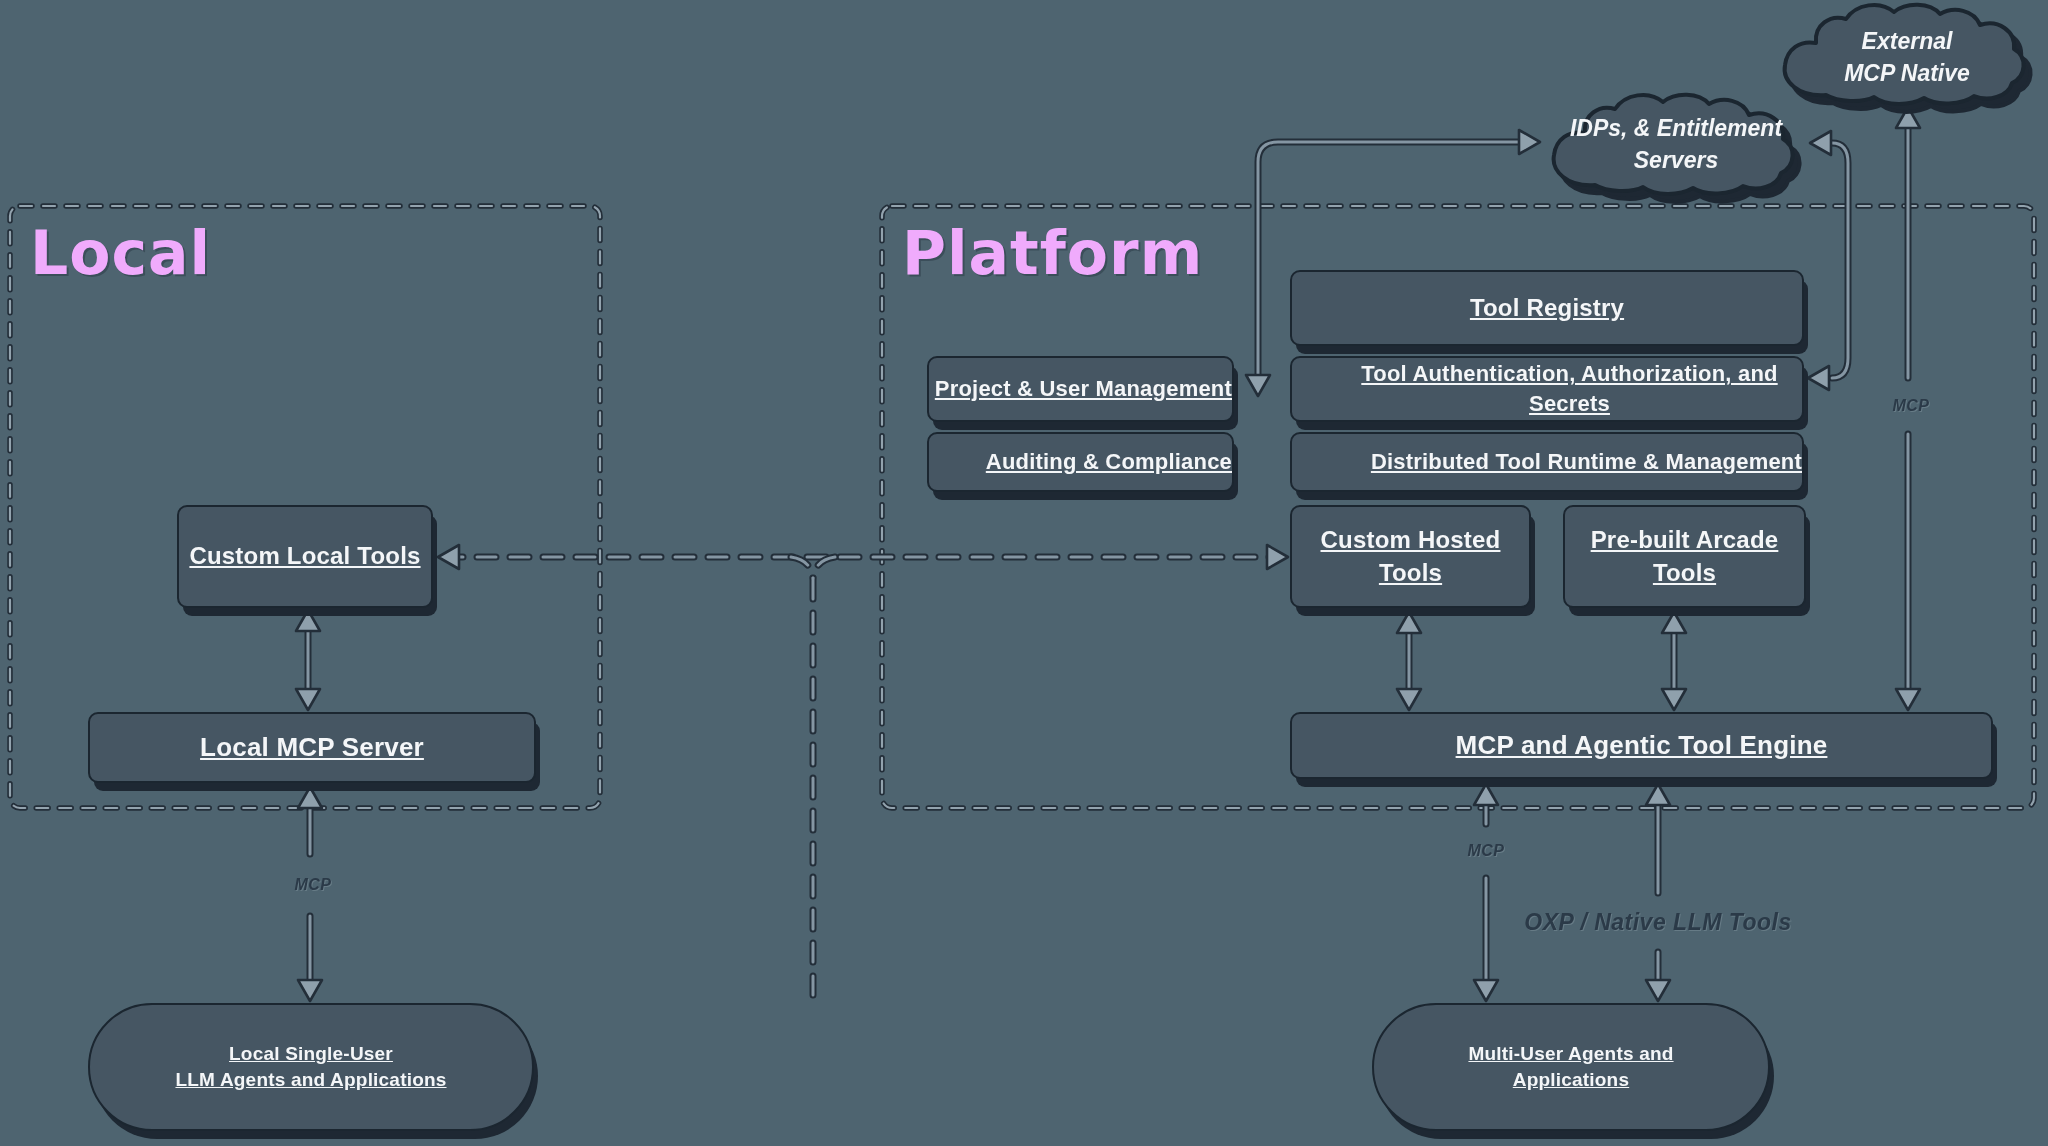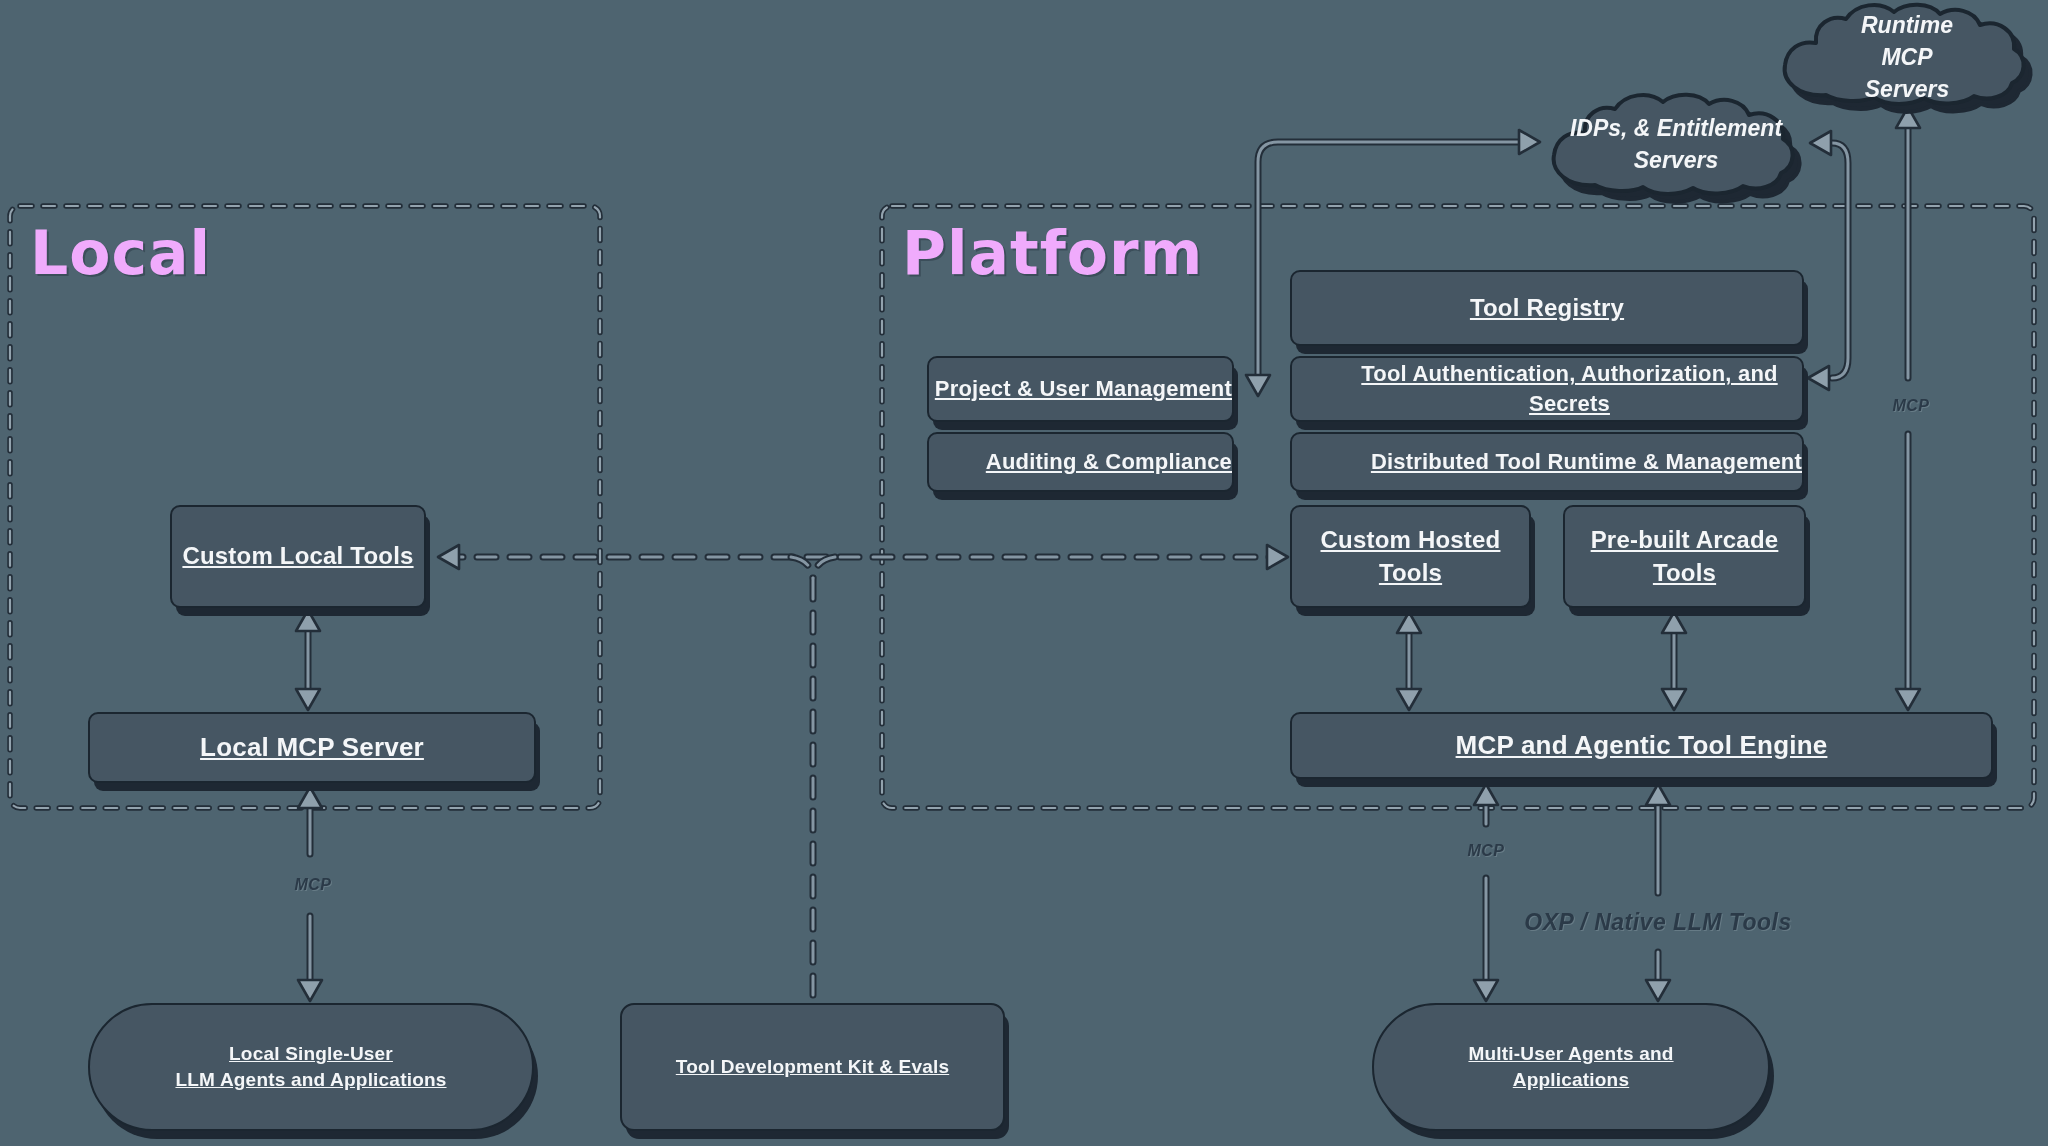--- a/index.html
+++ b/index.html
@@ -144,21 +144,21 @@
     </g>
     <g>
       <use href="#cloud-shape" class="cloud-shadow" transform="translate(1552,103)"></use>
       <use href="#cloud-shape" class="cloud-body" transform="translate(1545,95)"></use>
     </g>
   </svg>
 
   <div class="zone-title" style="left:30px;top:218px;">Local</div>
   <div class="zone-title" style="left:902px;top:218px;">Platform</div>
 
-  <div class="cloud-label" style="left:1907px;top:57px;">Runtime MCP Servers</div>
+  <div class="cloud-label" style="left:1907px;top:57px;">External MCP Native</div>
   <div class="cloud-label" style="left:1676px;top:144px;">
     <div>IDPs, &amp; Entitlement</div>
     <div>Servers</div>
   </div>
 
   <div class="box" style="left:1290px;top:270px;width:514px;height:76px;">
     <span>Tool Registry</span>
   </div>
   <div class="box small" style="left:927px;top:356px;width:307px;height:66px;">
     <span>Project &amp; User Management</span>
@@ -175,33 +175,30 @@
   <div class="box" style="left:1290px;top:505px;width:241px;height:103px;">
     <span>Custom Hosted Tools</span>
   </div>
   <div class="box" style="left:1563px;top:505px;width:243px;height:103px;">
     <span>Pre-built Arcade Tools</span>
   </div>
   <div class="box" style="left:1290px;top:712px;width:703px;height:67px;font-size:26px;">
     <span>MCP and Agentic Tool Engine</span>
   </div>
 
-  <div class="box" style="left:170px;top:505px;width:256px;height:103px;">
+  <div class="box" style="left:177px;top:505px;width:256px;height:103px;">
     <span>Custom Local Tools</span>
   </div>
   <div class="box" style="left:88px;top:712px;width:448px;height:71px;font-size:26px;">
     <span>Local MCP Server</span>
   </div>
 
   <div class="box big stadium" style="left:88px;top:1003px;width:446px;height:128px;">
     <span>Local Single-User</span>
     <span>LLM Agents and Applications</span>
-  </div>
-  <div class="box big" style="left:620px;top:1003px;width:385px;height:128px;border-radius:14px;">
-    <span>Tool Development Kit &amp; Evals</span>
   </div>
   <div class="box big stadium" style="left:1372px;top:1003px;width:398px;height:128px;">
     <span>Multi-User Agents and</span>
     <span>Applications</span>
   </div>
 
   <div class="edge-label" style="left:313px;top:885px;">MCP</div>
   <div class="edge-label" style="left:1486px;top:851px;">MCP</div>
   <div class="edge-label" style="left:1911px;top:406px;">MCP</div>
   <div class="edge-label" style="left:1658px;top:922px;font-size:23px;">OXP / Native LLM Tools</div>

